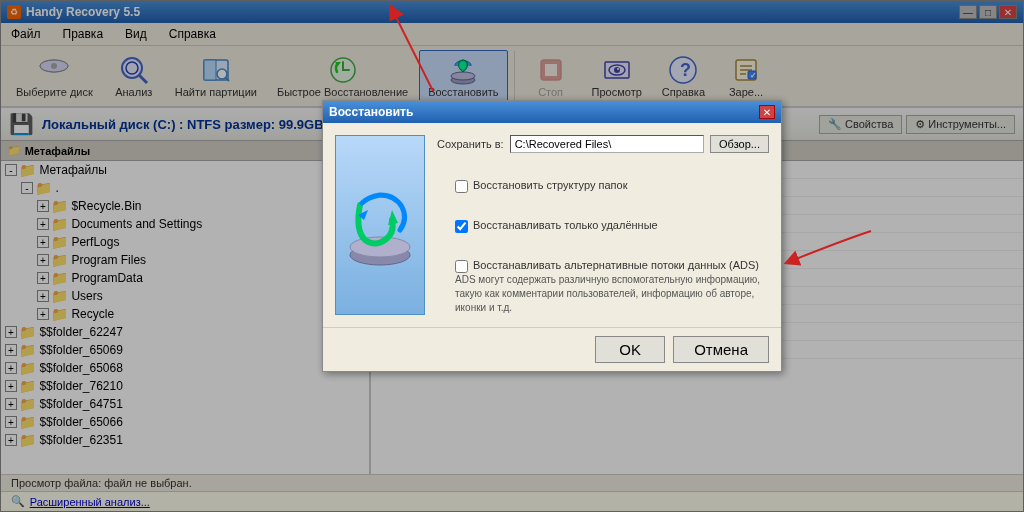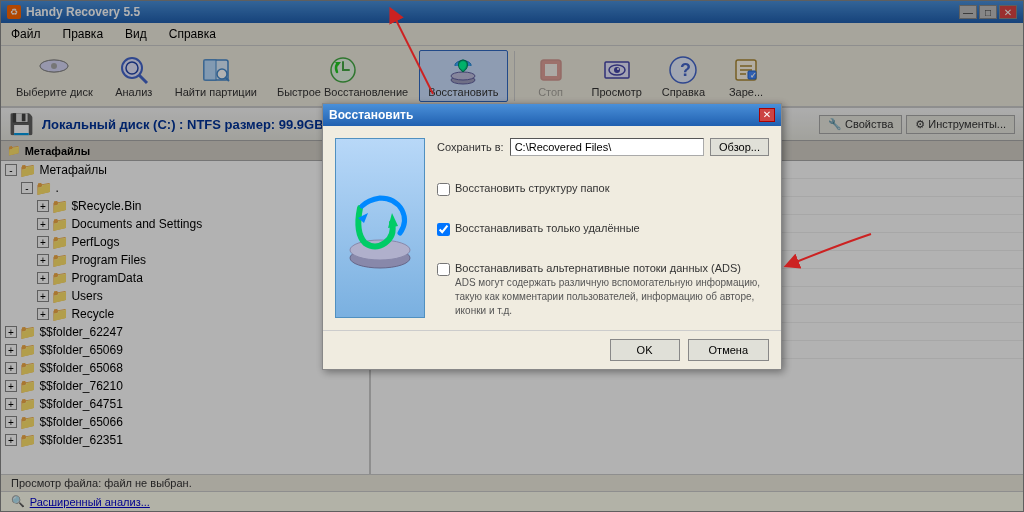--- a/index.html
+++ b/index.html
@@ -335,20 +335,21 @@
       padding: 2px 8px;
       font-size: 11px;
       cursor: pointer;
     }
     .checkbox-row {
       display: flex;
       align-items: flex-start;
       gap: 5px;
       font-size: 11px;
       color: #333;
+      margin-left: 18px;
     }
     .checkbox-row input[type=checkbox] {
       margin-top: 1px;
     }
     .checkbox-desc {
       font-size: 10px;
       color: #555;
       margin-left: 18px;
       line-height: 1.4;
     }
@@ -356,21 +357,21 @@
       display: flex;
       justify-content: flex-end;
       padding: 8px 12px;
       gap: 8px;
       border-top: 1px solid #ccc;
     }
     .modal-btn {
       background: #e0e0d8;
       border: 1px solid #888;
       padding: 4px 20px;
-      font-size: 11px;
+      font-size: 15px;
       cursor: pointer;
       min-width: 70px;
       text-align: center;
     }
     .disabled-icon { opacity: 0.4; }
   </style>
 </head>
 <body>
 
 <div class="window">

